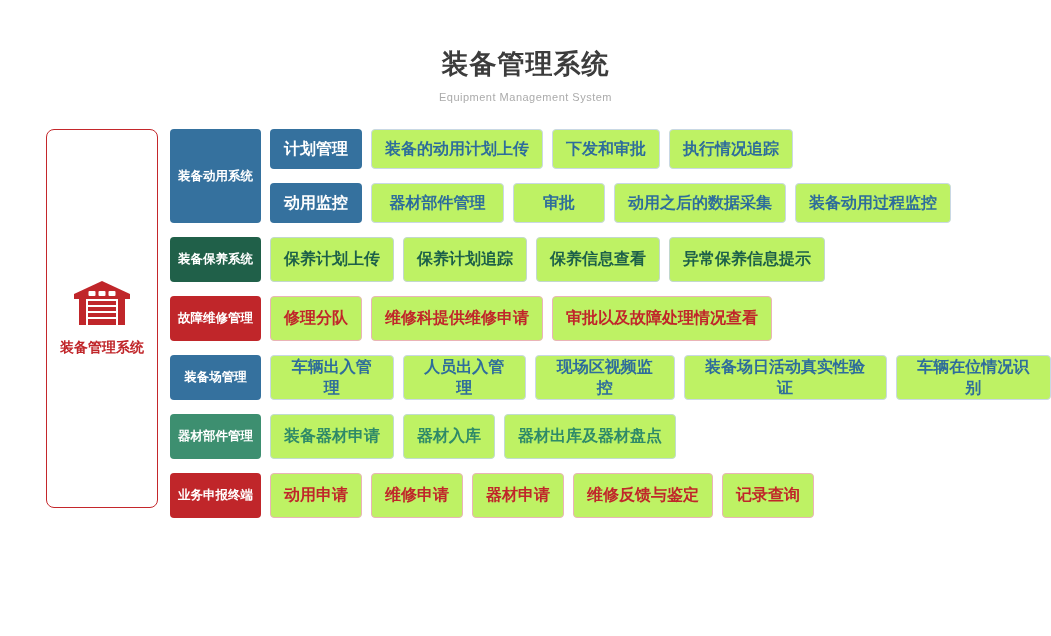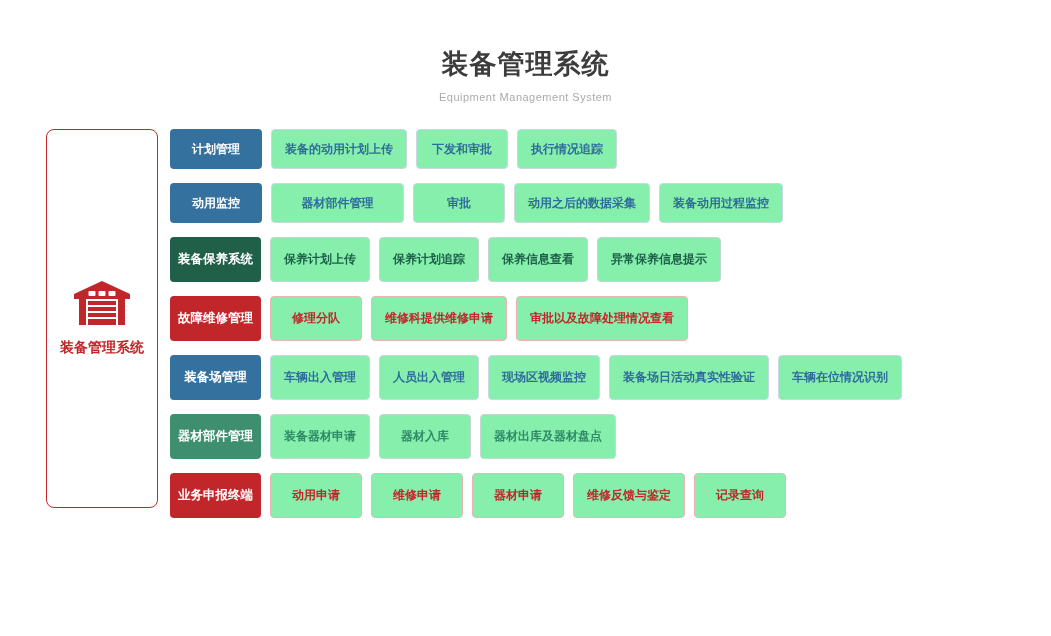--- a/index.html
+++ b/index.html
@@ -19,24 +19,24 @@
   .sidebar .label { margin-top:10px; font-size:14px; font-weight:bold; color:#c0262a; }
 
   
   .grid { position:absolute; left:170px; top:129px; display:flex; flex-direction:column; gap:14px; }
   .row { display:flex; gap:9px; height:45px; align-items:stretch; }
   .row-group { display:flex; gap:9px; align-items:stretch; }
   .subcol { display:flex; flex-direction:column; gap:14px; }
   .subrow { display:flex; gap:9px; height:40px; }
 
   .box { display:flex; align-items:center; justify-content:center;
-         border-radius:4px; font-weight:bold; font-size:12px; text-align:center; }
+         border-radius:4px; font-weight:bold; font-size:16px; text-align:center; }
   .cat { width:91px; flex:none; color:#fff; font-size:12.5px; }
   .sub { min-width:92px; padding:0 13px; color:#fff; }
-  .item { background:#86efac; min-width:92px; padding:7px 13px; border:1px solid; }
+  .item { background:#bef264; min-width:92px; padding:7px 13px; border:1px solid; }
   .w133 { width:133px; }
 
   .bg-blue   { background:#35719e; }
   .bg-dgreen { background:#206049; }
   .bg-red    { background:#c0262a; }
   .bg-green  { background:#3d8f70; }
 
   .it-blue   { color:#2e6d9b; border-color:#c9d8e4; }
   .it-dgreen { color:#1d6049; border-color:#c2d8ce; }
   .it-red    { color:#c0262a; border-color:#eab4b7; }
@@ -66,20 +66,21 @@
         <rect x="14" y="32" width="28" height="4" fill="#c0262a"></rect>
         <rect x="14" y="38" width="28" height="6" fill="#c0262a"></rect>
       </svg>
     </span>
     <div class="label">装备管理系统</div>
   </div>
 
   <div class="grid">
 
     <div class="row-group">
+      <div class="box cat bg-blue">装备动用系统</div>
       <div class="subcol">
         <div class="subrow">
           <div class="box sub bg-blue">计划管理</div>
           <div class="box item it-blue">装备的动用计划上传</div>
           <div class="box item it-blue">下发和审批</div>
           <div class="box item it-blue">执行情况追踪</div>
         </div>
         <div class="subrow">
           <div class="box sub bg-blue">动用监控</div>
           <div class="box item it-blue w133">器材部件管理</div>

